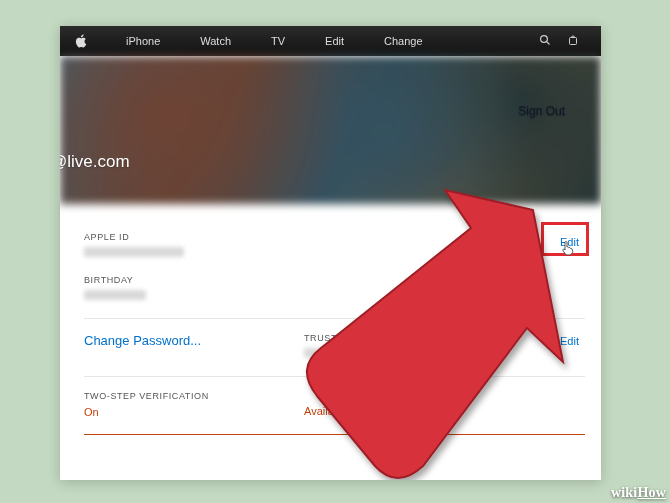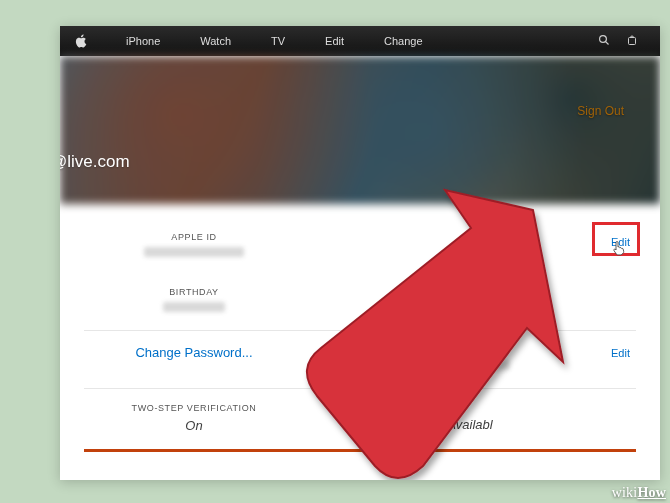--- a/index.html
+++ b/index.html
@@ -8,21 +8,21 @@
     font-family: -apple-system, "Helvetica Neue", Arial, sans-serif;
     width: 670px;
     height: 503px;
     overflow: hidden;
     position: relative;
   }
   .window {
     position: absolute;
     left: 60px;
     top: 26px;
-    width: 600px;
+    width: 541px;
     height: 454px;
     background: #fff;
     box-shadow: 0 2px 12px rgba(0,0,0,0.2);
     overflow: hidden;
   }
   .navbar {
     height: 30px;
     background: linear-gradient(#2b2b2b,#111);
     display: flex;
     align-items: center;
@@ -58,73 +58,71 @@
     left: 0;
     width: 100%;
     height: 148px;
     pointer-events: none;
   }
   .hero-wrap * { pointer-events: auto; }
   .signout {
     position: absolute;
     right: 36px;
     top: 48px;
-    color: #a16207;
+    color: #0f172a;
     font-size: 12px;
     cursor: pointer;
     text-shadow: 0 1px 2px rgba(0,0,0,0.4);
   }
   .email {
     position: absolute;
     left: -10px;
     bottom: 32px;
     color: #fff;
     font-size: 17px;
     font-weight: 300;
     text-shadow: 0 1px 2px rgba(0,0,0,0.3);
   }
   .content {
-    padding: 18px 24px 0 24px;
+    padding: 18px 16px 0 24px;
     font-size: 11px;
     color: #333;
-    text-align: center;
   }
   .section {
     display: flex;
     border-bottom: 1px solid #e6e6e6;
     padding: 14px 0 16px 0;
     position: relative;
   }
   .section:first-child { padding-top: 10px; }
   .col-l { width: 220px; }
   .col-r { flex: 1; }
-  .field + .field { margin-top: 28px; }
+  .field + .field { margin-top: 16px; }
   .label {
     font-size: 9px;
     letter-spacing: 0.6px;
     color: #555;
     margin-bottom: 5px;
   }
   .blur-val {
     height: 10px;
     background: #b9b9b9;
     border-radius: 2px;
     filter: blur(2px);
     opacity: 0.55;
     display: inline-block;
   }
   .link {
     color: #0070c9;
     font-size: 13px;
     cursor: pointer;
   }
   .val {
-    font-size: 13px;
-    color: #404040;
-    font-style: italic;
+    font-size: 11px;
+    color: #c2410c;
   }
   .edit-link {
     position: absolute;
     right: 6px;
     top: 14px;
     color: #0070c9;
     font-size: 11px;
     cursor: pointer;
   }
   .edit-highlight {
@@ -154,21 +152,21 @@
   .watermark {
     position: absolute;
     right: 4px;
     bottom: 2px;
     font-size: 14px;
     color: #fff;
     font-family: Georgia, serif;
     text-shadow: 0 1px 3px rgba(0,0,0,0.6);
     letter-spacing: 0.2px;
   }
-  .watermark .wiki { font-weight: 400; }
+  .watermark .wiki { font-weight: 700; }
   .watermark .how { font-weight: 700; text-decoration: underline; }
 </style>
 </head>
 <body>
 
 <div class="window">
 
   <div class="navbar">
     <span class="nav-apple">
       <svg viewBox="0 0 14 14">
@@ -231,21 +229,21 @@
       </div>
       <div class="col-r">
         <div class="field">
           <div class="label">TRUSTE</div>
           <span class="blur-val" style="width:80px"></span>
         </div>
       </div>
       <span class="edit-link" style="top:16px">Edit</span>
     </div>
 
-    <div class="section" style="border-bottom:3px solid #c2410c">
+    <div class="section" style="border-bottom:1px solid #c2410c">
       <div class="col-l">
         <div class="field">
           <div class="label">TWO-STEP VERIFICATION</div>
           <span class="val">On</span>
         </div>
       </div>
       <div class="col-r">
         <div class="field" style="margin-top:14px">
           <span class="val">Availabl</span>
         </div>

